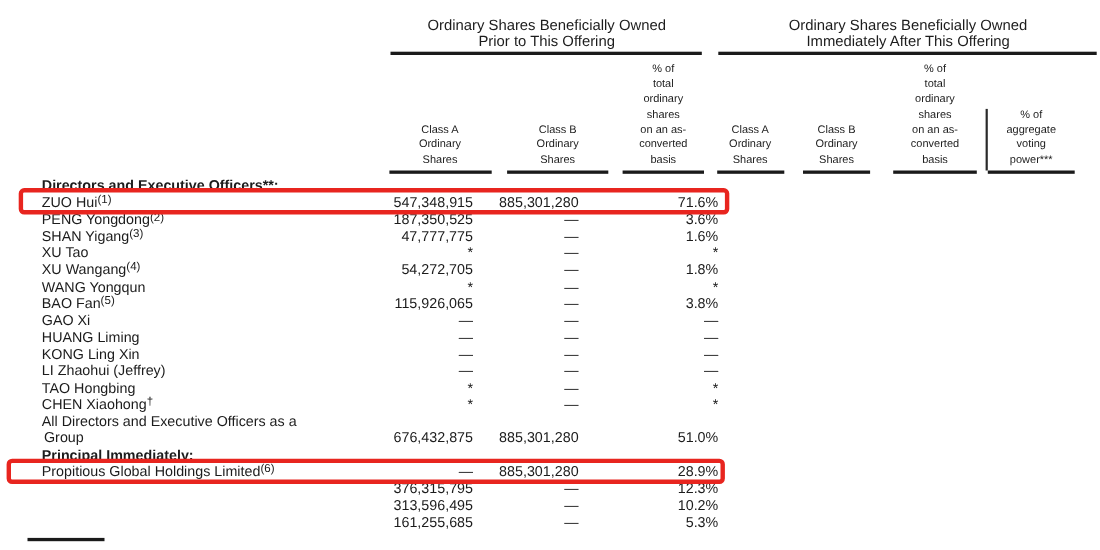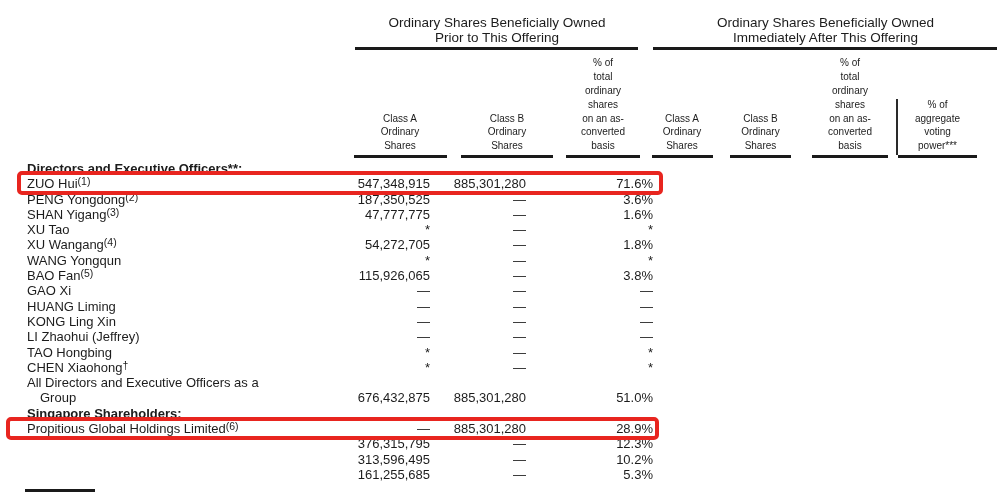--- a/index.html
+++ b/index.html
@@ -32,21 +32,21 @@
   #col-rule-1{left:354px;width:93px;}
   #col-rule-2{left:461px;width:92px;}
   #col-rule-3{left:566px;width:74px;}
   #col-rule-4{left:652px;width:61px;}
   #col-rule-5{left:730px;width:61px;}
   #col-rule-6{left:812px;width:76px;}
   #col-rule-7{left:898px;width:79px;}
   #col-divider{position:absolute;left:896px;top:99px;width:2px;height:56px;background:#2a2a2a;}
   #rows{position:absolute;left:0;top:161px;width:1000px;}
   .row{position:relative;height:15.3px;font-size:13px;line-height:15.3px;}
-  .row .label{position:absolute;left:27px;white-space:nowrap;}
+  .row .label{position:absolute;left:38px;white-space:nowrap;}
   .row.indent .label{left:40px;}
   .row.bold .label{font-weight:700;}
   .cell{position:absolute;text-align:right;white-space:nowrap;}
   .cell.c1{right:570px;}
   .cell.c2{right:474px;}
   .cell.c3{right:347px;}
   sup{font-size:10.5px;vertical-align:3.5px;line-height:0;}
   .hl{
     position:absolute;border:4px solid #e8251f;border-radius:5px;
     box-sizing:border-box;pointer-events:none;
@@ -194,21 +194,21 @@
       <div class="row">
         <span class="label">All Directors and Executive Officers as a</span>
       </div>
       <div class="row indent">
         <span class="label">Group</span>
         <span class="cell c1">676,432,875</span>
         <span class="cell c2">885,301,280</span>
         <span class="cell c3">51.0%</span>
       </div>
       <div class="row bold">
-        <span class="label">Singapore Shareholders:</span>
+        <span class="label">Principal Immediately:</span>
       </div>
       <div class="row">
         <span class="label">Propitious Global Holdings Limited<sup>(6)</sup></span>
         <span class="cell c1">—</span>
         <span class="cell c2">885,301,280</span>
         <span class="cell c3">28.9%</span>
       </div>
       <div class="row">
         <span class="cell c1">376,315,795</span>
         <span class="cell c2">—</span>

